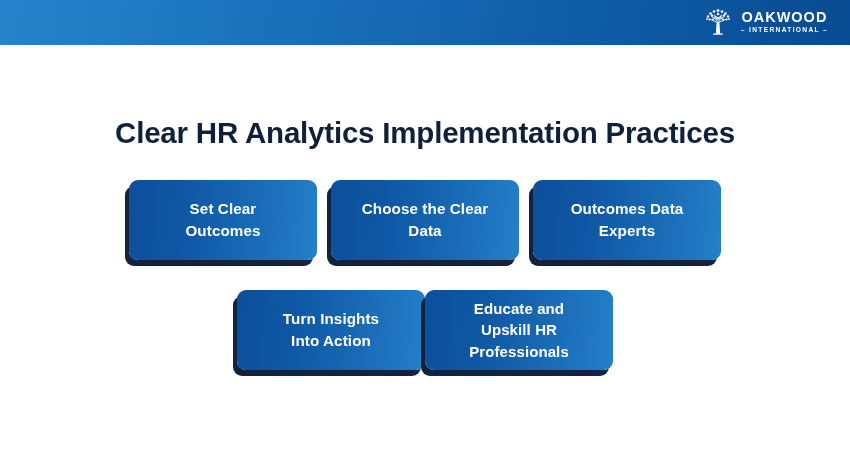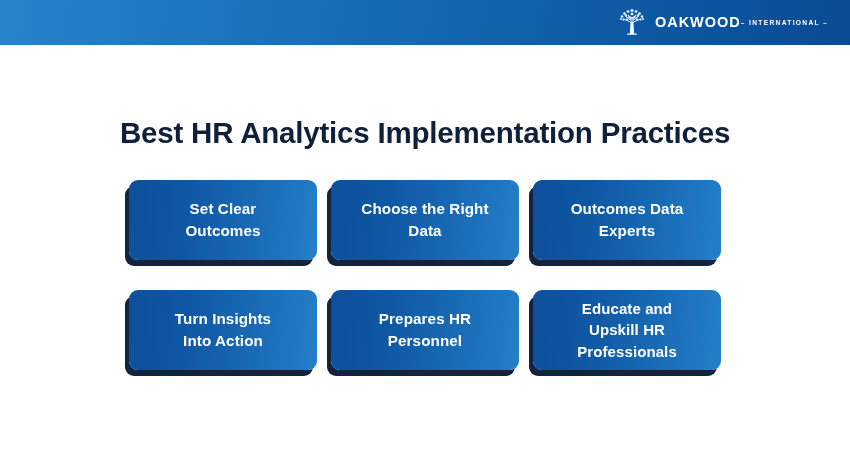--- a/index.html
+++ b/index.html
@@ -37,21 +37,21 @@
 
   #tree-icon {
     width: 32px;
     height: 32px;
     flex: none;
     opacity: 0.96;
   }
 
   #brand-text {
     display: flex;
-    flex-direction: row;
+    flex-direction: column;
     align-items: center;
     justify-content: center;
     line-height: 1;
   }
 
   #brand-name {
     color: #ffffff;
     font-size: 14.5px;
     font-weight: bold;
     letter-spacing: 1.0px;
@@ -86,21 +86,21 @@
     top: 180px;
     width: 850px;
   }
 
   .card-row {
     display: flex;
     justify-content: center;
   }
 
   .card-row.row-1 { gap: 14px; }
-  .card-row.row-2 { gap: 14px; margin-top: 30px; }
+  .card-row.row-2 { margin-top: 30px; }
 
   .card {
     position: relative;
     width: 188px;
     height: 80px;
     border-radius: 9px;
     background: linear-gradient(95deg, #0d4f9b 0%, #0f57a4 30%, #1868b3 62%, #2179c3 90%, #2480c9 100%);
     box-shadow: -4px 6px 0 0 #13233d;
     display: flex;
     align-items: center;
@@ -166,47 +166,43 @@
         <path d="M33 26 L39 17 L40.2 18 L34.1 27 Z"></path>
       </g>
     </svg>
     <div id="brand-text">
       <div id="brand-name">OAKWOOD</div>
       <div id="brand-sub">– INTERNATIONAL –</div>
     </div>
   </div>
 </div>
 
-<h1 id="page-title">Best HR Analytics Implementation Practices</h1>
+<h1 id="page-title">Clear HR Analytics Implementation Practices</h1>
 
 <div id="card-rows">
 
   <div class="card-row row-1">
     <div class="card">
       <span class="card-label">Set Clear
 Outcomes</span>
     </div>
     <div class="card">
-      <span class="card-label">Choose the Right
+      <span class="card-label">Choose the Clear
 Data</span>
     </div>
     <div class="card">
       <span class="card-label">Outcomes Data
 Experts</span>
     </div>
   </div>
 
   <div class="card-row row-2">
     <div class="card">
       <span class="card-label">Turn Insights
 Into Action</span>
-    </div>
-    <div class="card">
-      <span class="card-label">Prepares HR
-Personnel</span>
     </div>
     <div class="card">
       <span class="card-label three-line">Educate and
 Upskill HR
 Professionals</span>
     </div>
   </div>
 
 </div>
 

